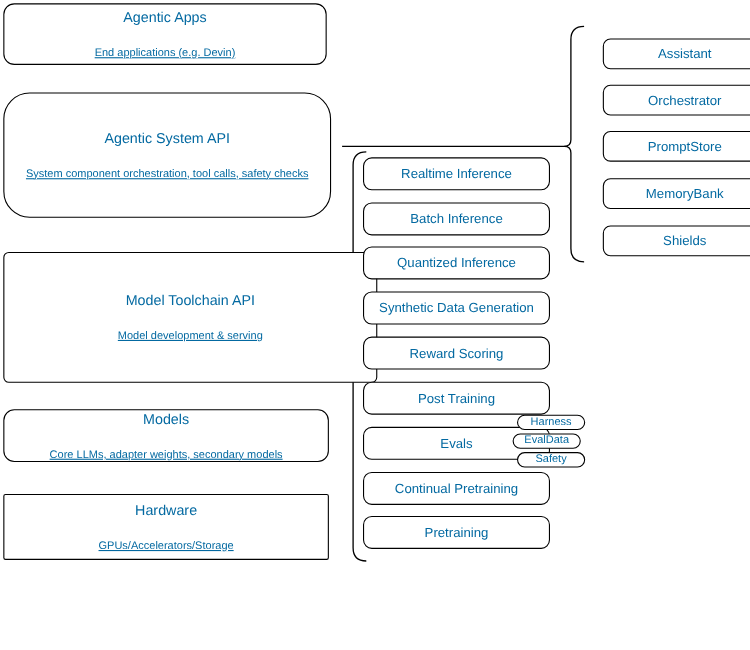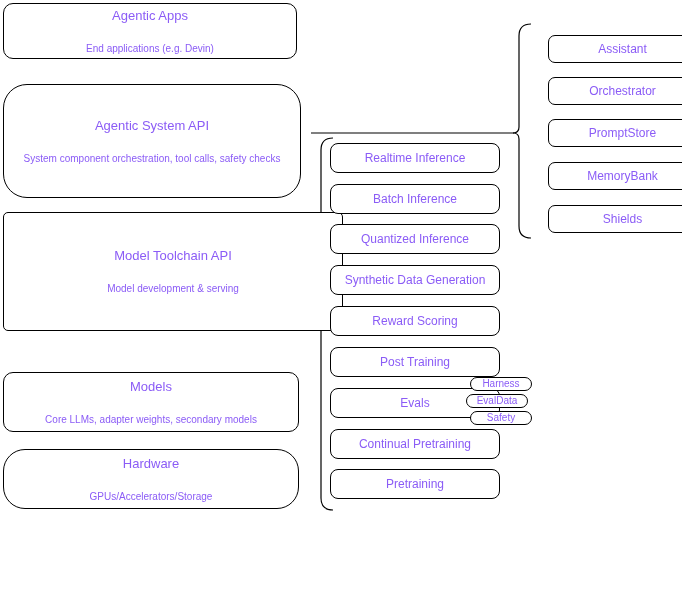--- a/index.html
+++ b/index.html
@@ -2,36 +2,36 @@
 <html><head>
 <meta charset="utf-8">
 <style>
   html, body { margin: 0; padding: 0; background: #ffffff; }
   .canvas {
     position: relative;
     width: 682px;
     height: 591px;
     background: #ffffff;
     font-family: "Liberation Sans", sans-serif;
-    color: #8b5cf6;
+    color: #0369a1;
     overflow: hidden;
   }
   .box {
     position: absolute;
     box-sizing: border-box;
     border: 1px solid #000000;
     background: #ffffff;
     display: flex;
     flex-direction: column;
     align-items: center;
     justify-content: center;
     text-align: center;
   }
   .layer-box .title { font-size: 13px; line-height: 16px; }
-  .layer-box .subtitle { font-size: 10px; line-height: 13px; margin-top: 18px; }
+  .layer-box .subtitle { font-size: 10px; line-height: 13px; margin-top: 18px; text-decoration: underline; }
   .mid-box, .right-box { font-size: 12px; }
   .mid-box  { left: 330px; width: 170px; height: 30px; border-radius: 8px; }
   .right-box{ left: 548px; width: 149px; height: 28px; border-radius: 7px; }
   .pill {
     position: absolute;
     box-sizing: border-box;
     border: 1px solid #000000;
     background: #ffffff;
     border-radius: 8px;
     width: 62px;
@@ -47,23 +47,23 @@
     position: absolute;
     left: 0; top: 0;
     width: 682px; height: 591px;
     pointer-events: none;
     z-index: 1;
   }
   .box { z-index: 2; }
   
   #b-agentic-apps      { left: 3px; top: 3px;   width: 294px; height: 56px;  border-radius: 10px; }
   #b-agentic-system    { left: 3px; top: 84px;  width: 298px; height: 114px; border-radius: 24px; }
-  #b-model-toolchain   { left: 3px; top: 212px; width: 340px; height: 119px; border-radius: 5px; }
-  #b-models            { left: 3px; top: 372px; width: 296px; height: 60px;  border-radius: 10px; }
-  #b-hardware          { left: 3px; top: 449px; width: 296px; height: 60px;  border-radius: 22px; }
+  #b-model-toolchain   { left: 3px; top: 229px; width: 340px; height: 119px; border-radius: 5px; }
+  #b-models            { left: 3px; top: 372px; width: 296px; height: 48px;  border-radius: 10px; }
+  #b-hardware          { left: 3px; top: 449px; width: 296px; height: 60px;  border-radius: 2px; }
   #b-curated-data      { left: 3px; top: 530px; width: 296px; height: 59px;  border-radius: 10px; }
   
   #m-0 { top: 143px; } #m-1 { top: 184px; } #m-2 { top: 224px; }
   #m-3 { top: 265px; } #m-4 { top: 306px; } #m-5 { top: 347px; }
   #m-6 { top: 388px; } #m-7 { top: 429px; } #m-8 { top: 469px; }
   
   #r-0 { top: 35px; } #r-1 { top: 77px; } #r-2 { top: 119px; }
   #r-3 { top: 162px; } #r-4 { top: 205px; }
   
   #p-harness  { left: 470px; top: 377px; }

